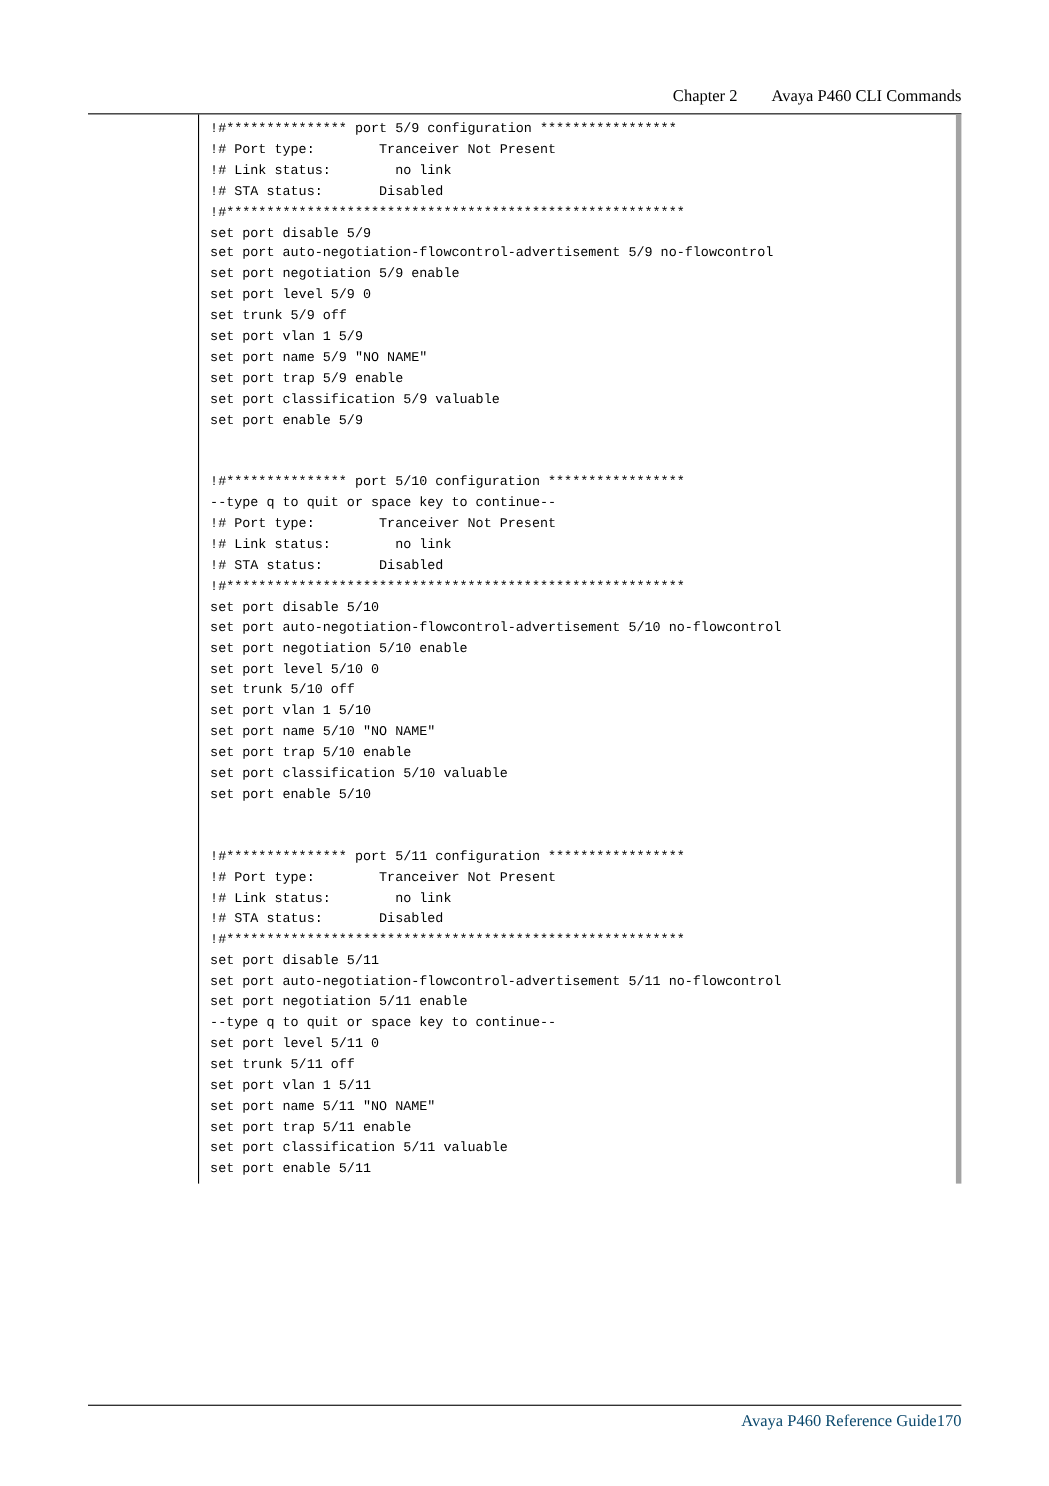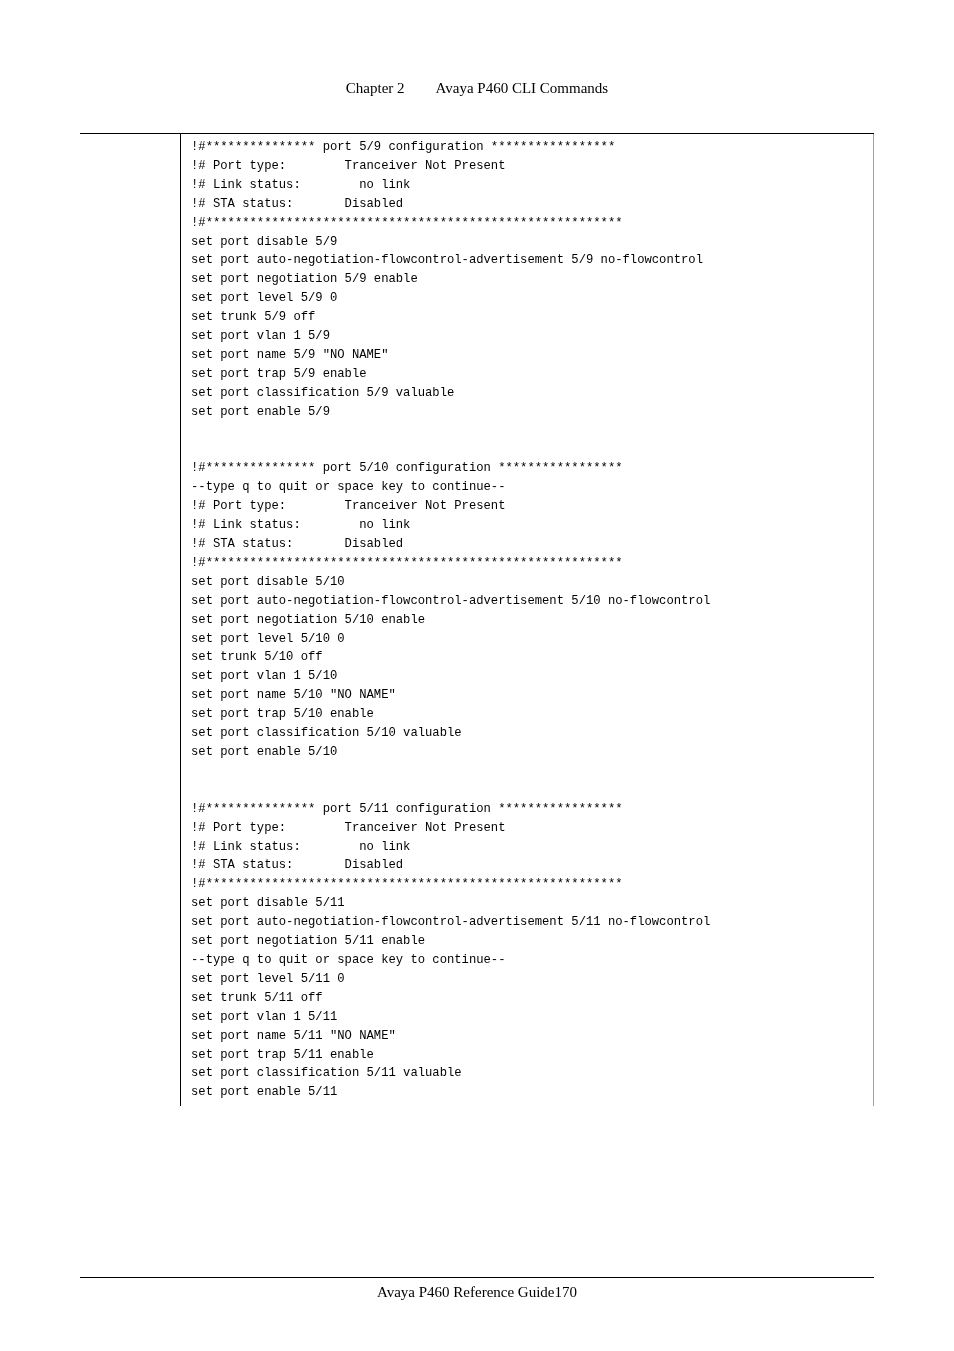--- a/index.html
+++ b/index.html
@@ -12,37 +12,36 @@
     width: 954px;
     height: 1351px;
     box-sizing: border-box;
     padding: 80px 80px 40px 80px;
     position: relative;
     background: #ffffff;
   }
   .header {
     font-family: "Palatino Linotype", "Book Antiqua", Palatino, "Times New Roman", serif;
     font-size: 15px;
-    text-align: center;
+    text-align: right;
     color: #000;
     padding-bottom: 6px;
-    margin-bottom: 30px;
   }
   .header .chapter {
     margin-right: 28px;
   }
   .header-rule {
     border: none;
     border-top: 1px solid #000;
     margin: 0;
   }
   .code-block {
     margin-left: 100px;
     border-left: 1px solid #000;
-    border-right: 1px solid #a3a3a3;
+    border-right: 5px solid #a3a3a3;
     padding: 4px 8px 4px 10px;
     font-family: "Courier New", Courier, monospace;
     font-size: 12.2px;
     line-height: 1.55;
     color: #000;
     white-space: pre;
     overflow: hidden;
   }
   .footer {
     position: absolute;
@@ -50,24 +49,24 @@
     right: 80px;
     bottom: 50px;
   }
   .footer-rule {
     border: none;
     border-top: 1px solid #000;
     margin: 0 0 6px 0;
   }
   .footer-row {
     display: flex;
-    justify-content: center;
+    justify-content: flex-end;
     font-family: "Palatino Linotype", "Book Antiqua", Palatino, "Times New Roman", serif;
     font-size: 15px;
-    color: #000000;
+    color: #0c4a6e;
   }
 </style>
 </head>
 <body>
 
 <div class="page">
 
   <div class="header">
     <span class="chapter">Chapter 2</span>
     <span>Avaya P460 CLI Commands</span>

